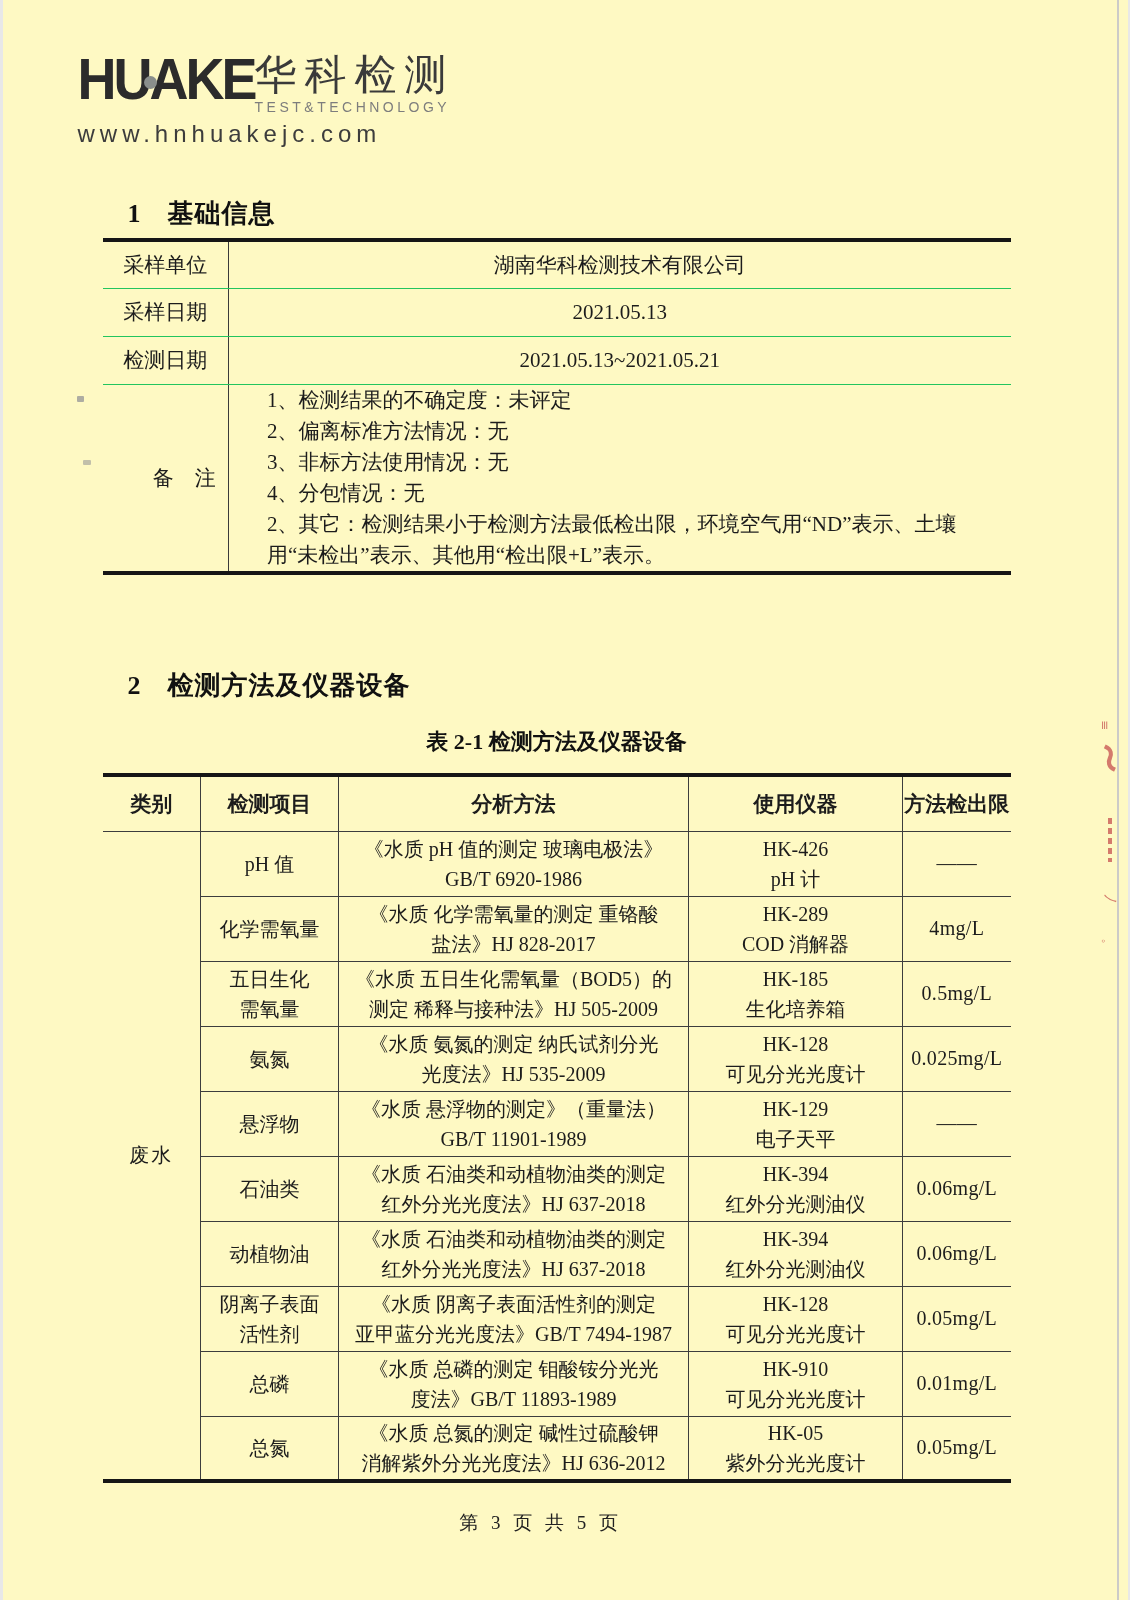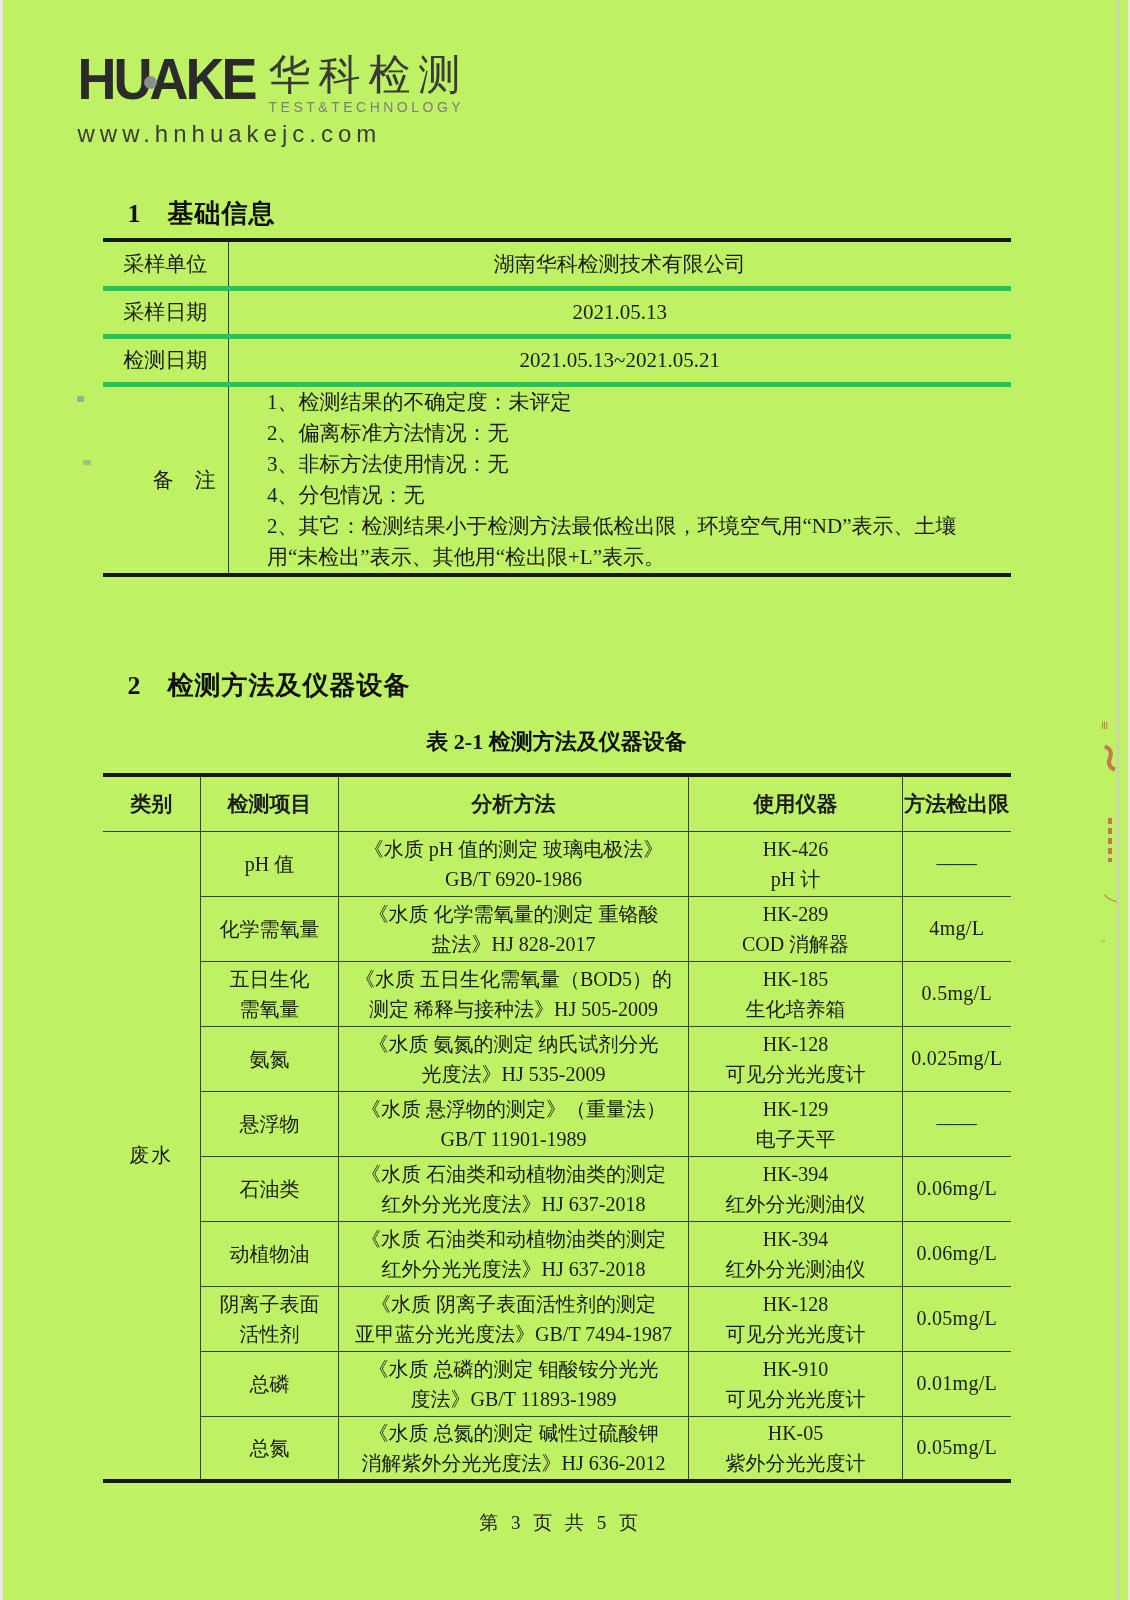--- a/index.html
+++ b/index.html
@@ -2,21 +2,21 @@
 <html><head>
 <meta charset="utf-8">
 <style>
   * { margin: 0; padding: 0; box-sizing: border-box; }
   html, body { background: #e8e8e8; }
   .page {
     position: relative;
     width: 1125px;
     height: 1600px;
     margin: 0 auto;
-    background: #bef264;
+    background: #fef9c3;
     overflow: hidden;
     font-family: "Liberation Serif", "DejaVu Serif", serif;
     color: #1c1c1c;
   }
   
   .brand { position: absolute; left: 75px; top: 52px; }
   .logo-row { display: flex; align-items: flex-start; }
   .logo-en {
     position: relative;
     font-family: "Liberation Sans", "DejaVu Sans", sans-serif;
@@ -25,21 +25,21 @@
     line-height: 54px;
     letter-spacing: -3px;
     color: #2b2b2b;
     transform: scaleY(1.05);
   }
   .logo-dot {
     position: absolute; left: 66px; top: 24px;
     width: 13px; height: 13px; border-radius: 50%;
     background: #8a8f8c;
   }
-  .logo-cn-block { margin-left: 14px; }
+  .logo-cn-block { }
   .logo-cn {
     display: block;
     font-size: 42px; line-height: 46px;
     letter-spacing: 8px; color: #3a3a3a;
   }
   .logo-tagline {
     display: block;
     font-family: "Liberation Sans", "DejaVu Sans", sans-serif;
     font-size: 14px; letter-spacing: 3.5px;
     color: #7d7d7d; margin-top: 1px;
@@ -65,21 +65,21 @@
     text-align: center; font-weight: 700; font-size: 22px; color: #111;
   }
 
   
   .info-table {
     position: absolute; left: 100px; top: 238px; width: 908px;
     border-collapse: collapse; table-layout: fixed;
     border-top: 4px solid #161616;
     border-bottom: 4px solid #161616;
   }
-  .info-table td { border-bottom: 5px solid #22c55e; vertical-align: middle; }
+  .info-table td { border-bottom: 1px solid #22c55e; vertical-align: middle; }
   .info-table tr:last-child td { border-bottom: none; padding-left: 38px; }
   .info-table .label-cell {
     width: 126px; border-right: 1.5px solid #3a3a3a;
     text-align: center; font-size: 21px; height: 48px;
   }
   .info-table .value-cell { font-size: 21px; padding: 0 16px; }
   .info-table .align-center { text-align: center; }
   .info-table .align-left { text-align: left; }
   .remark-cell { padding: 9px 14px 9px 16px; }
   .remark-line { font-size: 21px; line-height: 31px; text-align: left; }
@@ -100,21 +100,21 @@
   .method-table th:first-child, .method-table td:first-child { border-left: none; }
   .method-table th:last-child, .method-table td:last-child { border-right: none; }
   .col-cat { width: 98px; } .col-item { width: 138px; } .col-method { width: 350px; }
   .col-instr { width: 214px; } .col-limit { width: 108px; }
   .cell-line { line-height: 30px; }
   .limit-cell { white-space: nowrap; letter-spacing: 0.3px; }
   .cat-cell { font-size: 21px; letter-spacing: 2px; }
 
   
   .page-footer {
-    position: absolute; left: 104px; width: 908px; top: 1510px;
+    position: absolute; left: 84px; width: 908px; top: 1510px;
     text-align: center; font-size: 19px; letter-spacing: 4px; color: #222;
   }
 
   
   .scan-edge-line {
     position: absolute; top: 0; left: 1114px; width: 2px; height: 1600px;
     background: #cccbc8;
   }
   .red-mark { position: absolute; color: #c6504f; opacity: 0.75;
     font-family: "DejaVu Sans", sans-serif; }

